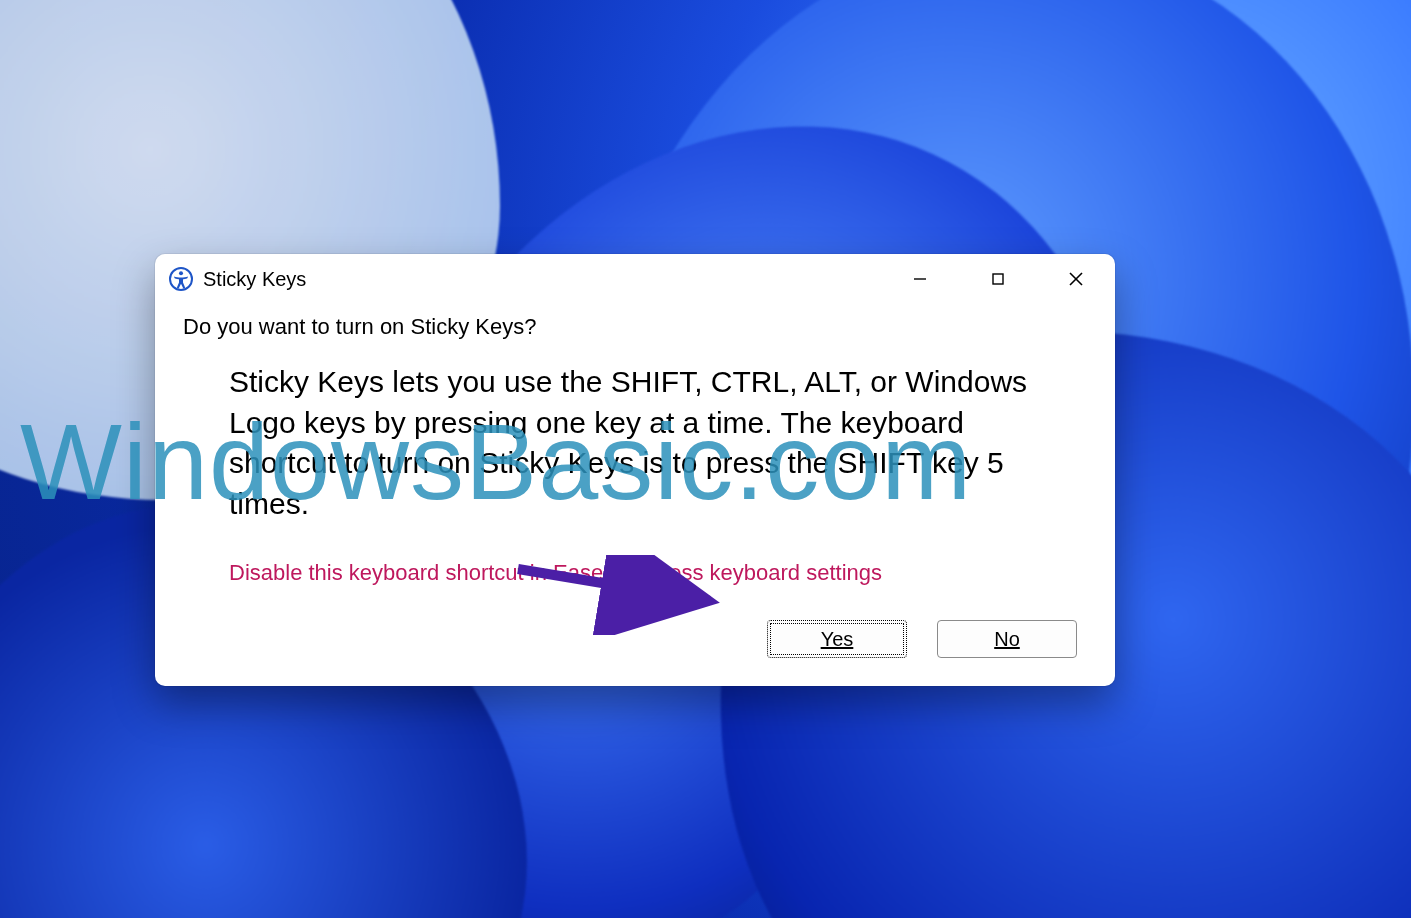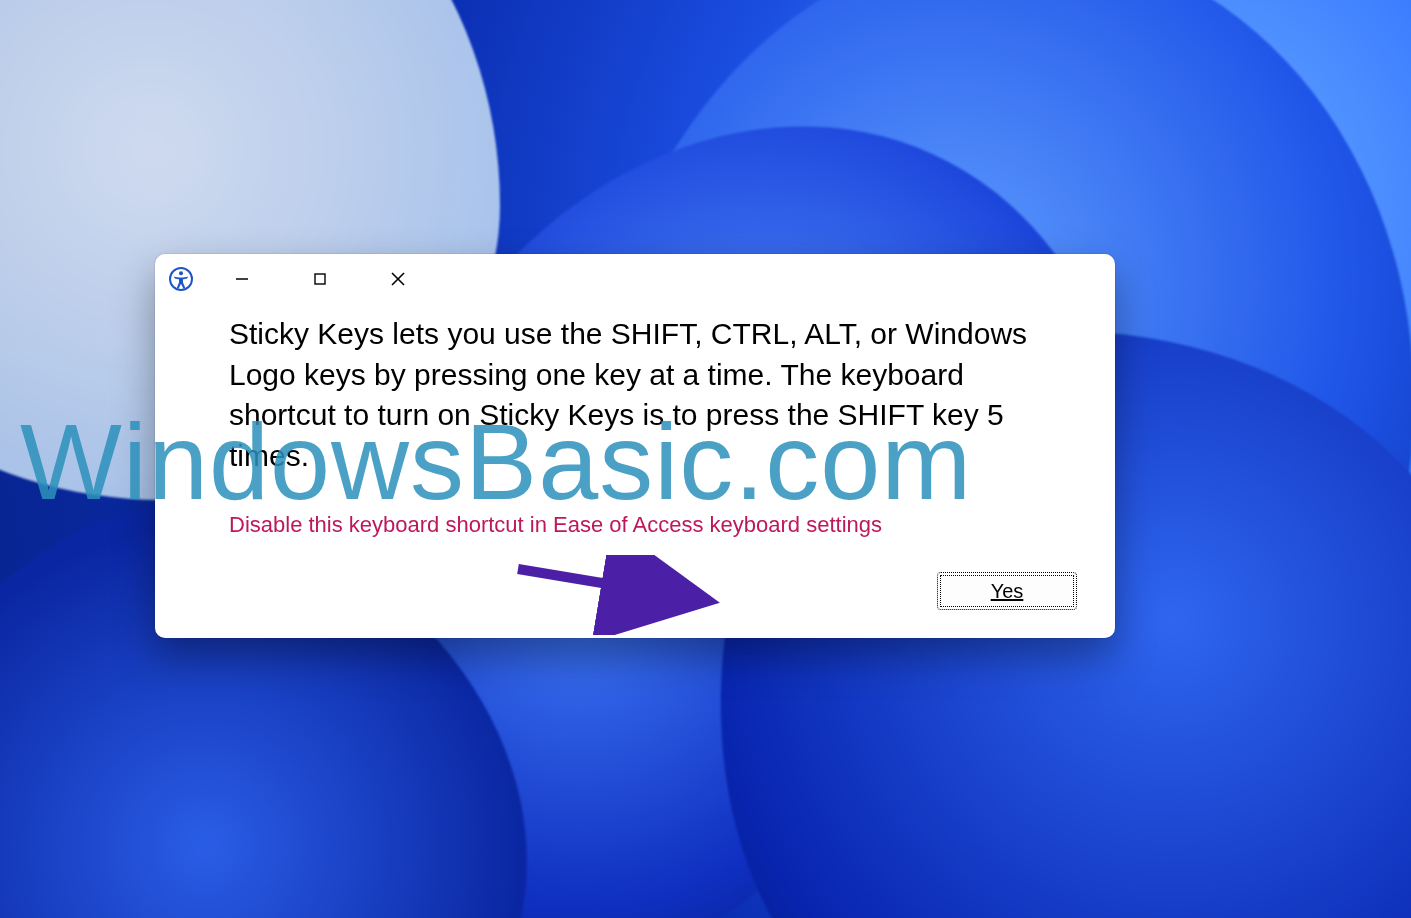--- a/index.html
+++ b/index.html
@@ -151,20 +151,21 @@
 
   <div class="dialog">
     <div class="titlebar">
       <span class="title-icon">
         <svg viewBox="0 0 24 24" width="24" height="24">
           <circle cx="12" cy="12" r="11" fill="#ffffff" stroke="#1e55c7" stroke-width="2"></circle>
           <circle cx="12" cy="6.2" r="2" fill="#1e55c7"></circle>
           <path d="M5 9.5c4 1.4 10 1.4 14 0l-.6 1.8c-1.6.6-3.6.9-4.4 1v3.2l2.2 5.2-1.9.8L12 16.8l-2.3 4.7-1.9-.8 2.2-5.2v-3.2c-.8-.1-2.8-.4-4.4-1L5 9.5z" fill="#1e55c7"></path>
         </svg>
       </span>
+      <span class="title-text">Sticky Keys</span>
       <div class="win-controls">
         <div class="win-btn">
           <svg width="14" height="14" viewBox="0 0 14 14">
               <line x1="1" y1="7" x2="13" y2="7" stroke="currentColor" stroke-width="1.4"></line>
             </svg>
         </div>
         <div class="win-btn">
           <svg width="14" height="14" viewBox="0 0 14 14">
               <rect x="2" y="2" width="10" height="10" fill="none" stroke="currentColor" stroke-width="1.4"></rect>
             </svg>
@@ -172,24 +173,26 @@
         <div class="win-btn close">
           <svg width="16" height="16" viewBox="0 0 16 16">
               <line x1="2" y1="2" x2="14" y2="14" stroke="currentColor" stroke-width="1.6"></line>
               <line x1="14" y1="2" x2="2" y2="14" stroke="currentColor" stroke-width="1.6"></line>
             </svg>
         </div>
       </div>
     </div>
 
     <div class="content">
+      <p class="headline">Do you want to turn on Sticky Keys?</p>
       <p class="body-text">Sticky Keys lets you use the SHIFT, CTRL, ALT, or Windows Logo keys by pressing one key at a time. The keyboard shortcut to turn on Sticky Keys is to press the SHIFT key 5 times.</p>
       <a class="link">Disable this keyboard shortcut in Ease of Access keyboard settings</a>
       <div class="btn-row">
         <button class="dlg-btn default"><span class="und">Yes</span></button>
+        <button class="dlg-btn"><span class="und">No</span></button>
       </div>
     </div>
   </div>
 
   <svg class="arrow" width="230" height="80">
     <defs>
       <marker id="ah" markerWidth="14" markerHeight="14" refX="11" refY="6" orient="auto">
         <path d="M0,0 L12,6 L0,12 Z" fill="#4b1fa6"></path>
       </marker>
     </defs>

